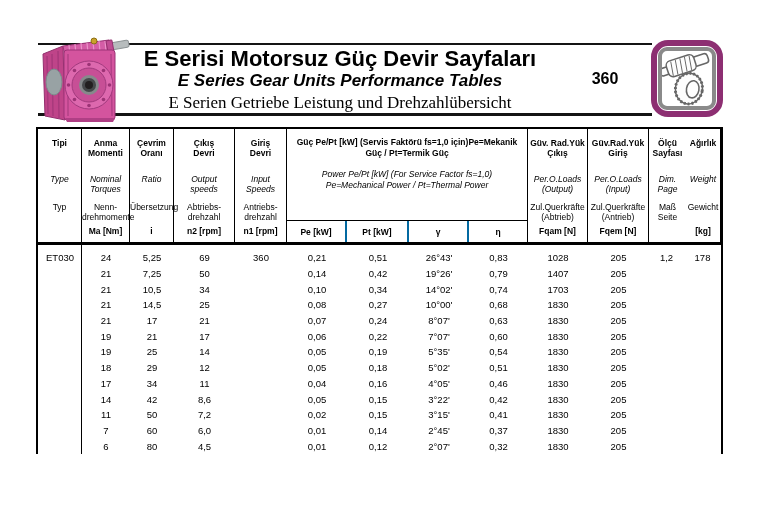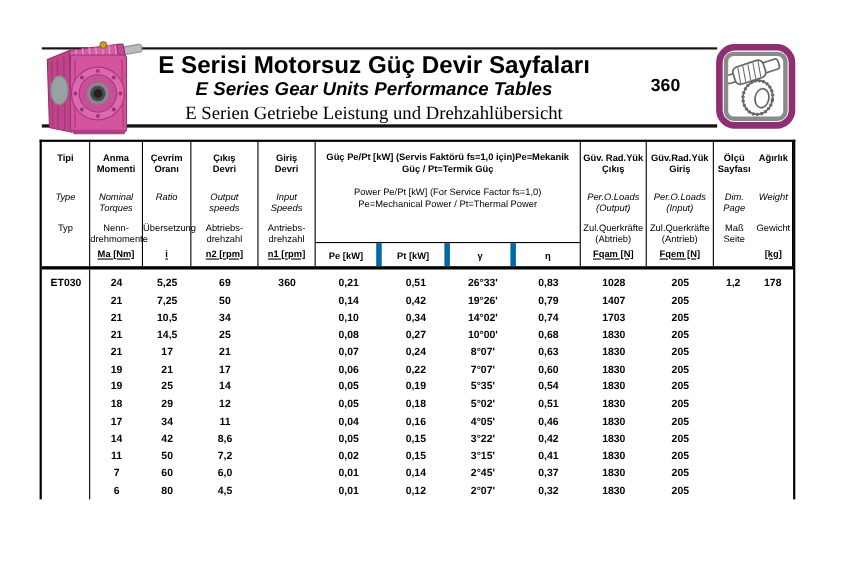--- a/index.html
+++ b/index.html
@@ -31,33 +31,33 @@
     border:2px solid #000;border-bottom:none;background:#fff;}
   #thead{display:flex;height:116px;box-sizing:border-box;border-bottom:3px solid #000;position:relative;justify-content:space-between;}
   .th{position:relative;box-sizing:border-box;border-right:1px solid #000;text-align:center;font-size:8.5px;}
   .w-t{width:44px}.w-ma{width:48px}.w-i{width:44px}.w-n2{width:61px}.w-n1{width:52px}
   .w-guc{width:241px}.w-fa{width:60px}.w-fe{width:61px}.w-kg{width:35px}
   .w-pg{width:37px;border-right:none}
   .lbl{position:absolute;left:0;right:0;white-space:pre-line;line-height:10px;}
   .l-tr{top:9px;font-weight:bold;}
   .l-en{top:45px;font-style:italic;}
   .l-de{top:73px;}
-  .l-un{bottom:6px;font-weight:bold;text-decoration:underline;}
+  .l-un{bottom:6px;font-weight:bold;}
   .g-tr{top:8px;font-weight:bold;line-height:10.5px;}
-  .g-en{top:40px;line-height:10.5px;}
+  .g-en{top:40px;font-style:italic;line-height:10.5px;}
   .g-de{top:66px;line-height:10.5px;}
   .guc-units{position:absolute;left:0;right:0;bottom:0;height:21px;border-top:1px solid #000;display:flex;}
-  .gu{box-sizing:border-box;border-right:5px solid #0369a1;display:flex;align-items:center;justify-content:center;
+  .gu{box-sizing:border-box;border-right:2px solid #0369a1;display:flex;align-items:center;justify-content:center;
       font-weight:bold;font-size:8.5px;}
   .u-pe{width:60px}.u-pt{width:62px}.u-g{width:60px}
   .u-e{width:58px;border-right:none}
 
   #tbody{position:relative;padding-top:5px;height:204px;}
   #tipi-divider{position:absolute;left:43px;top:0;width:1px;height:209px;background:#000;}
-  .row{display:flex;height:15.7px;align-items:center;font-size:9.5px;font-weight:bold;}
+  .row{display:flex;height:15.7px;align-items:center;font-size:9.5px;font-weight:normal;}
   .c{text-align:center;box-sizing:border-box;}
   .ct{width:44px}.cma{width:48px}.ci{width:44px}.cn2{width:61px}.cn1{width:52px}
   .cpe{width:60px}.cpt{width:62px}.cg{width:60px}.ce{width:59px}
   .cfa{width:60px}.cfe{width:61px}.ckg{width:35px}.cpg{width:37px}
 </style>
 </head>
 <body>
 
 <div class="rule" id="rule-top"></div>
 <div class="rule" id="rule-bottom"></div>
@@ -211,21 +211,21 @@
     <div id="tipi-divider"></div>
 
     <div class="row">
         <div class="c ct">ET030</div>
         <div class="c cma">24</div>
         <div class="c ci">5,25</div>
         <div class="c cn2">69</div>
         <div class="c cn1">360</div>
         <div class="c cpe">0,21</div>
         <div class="c cpt">0,51</div>
-        <div class="c cg">26°33'</div>
+        <div class="c cg">26°43'</div>
         <div class="c ce">0,83</div>
         <div class="c cfa">1028</div>
         <div class="c cfe">205</div>
         <div class="c ckg">1,2</div>
         <div class="c cpg">178</div>
       </div>
 
     <div class="row">
         <div class="c ct"></div>
         <div class="c cma">21</div>

